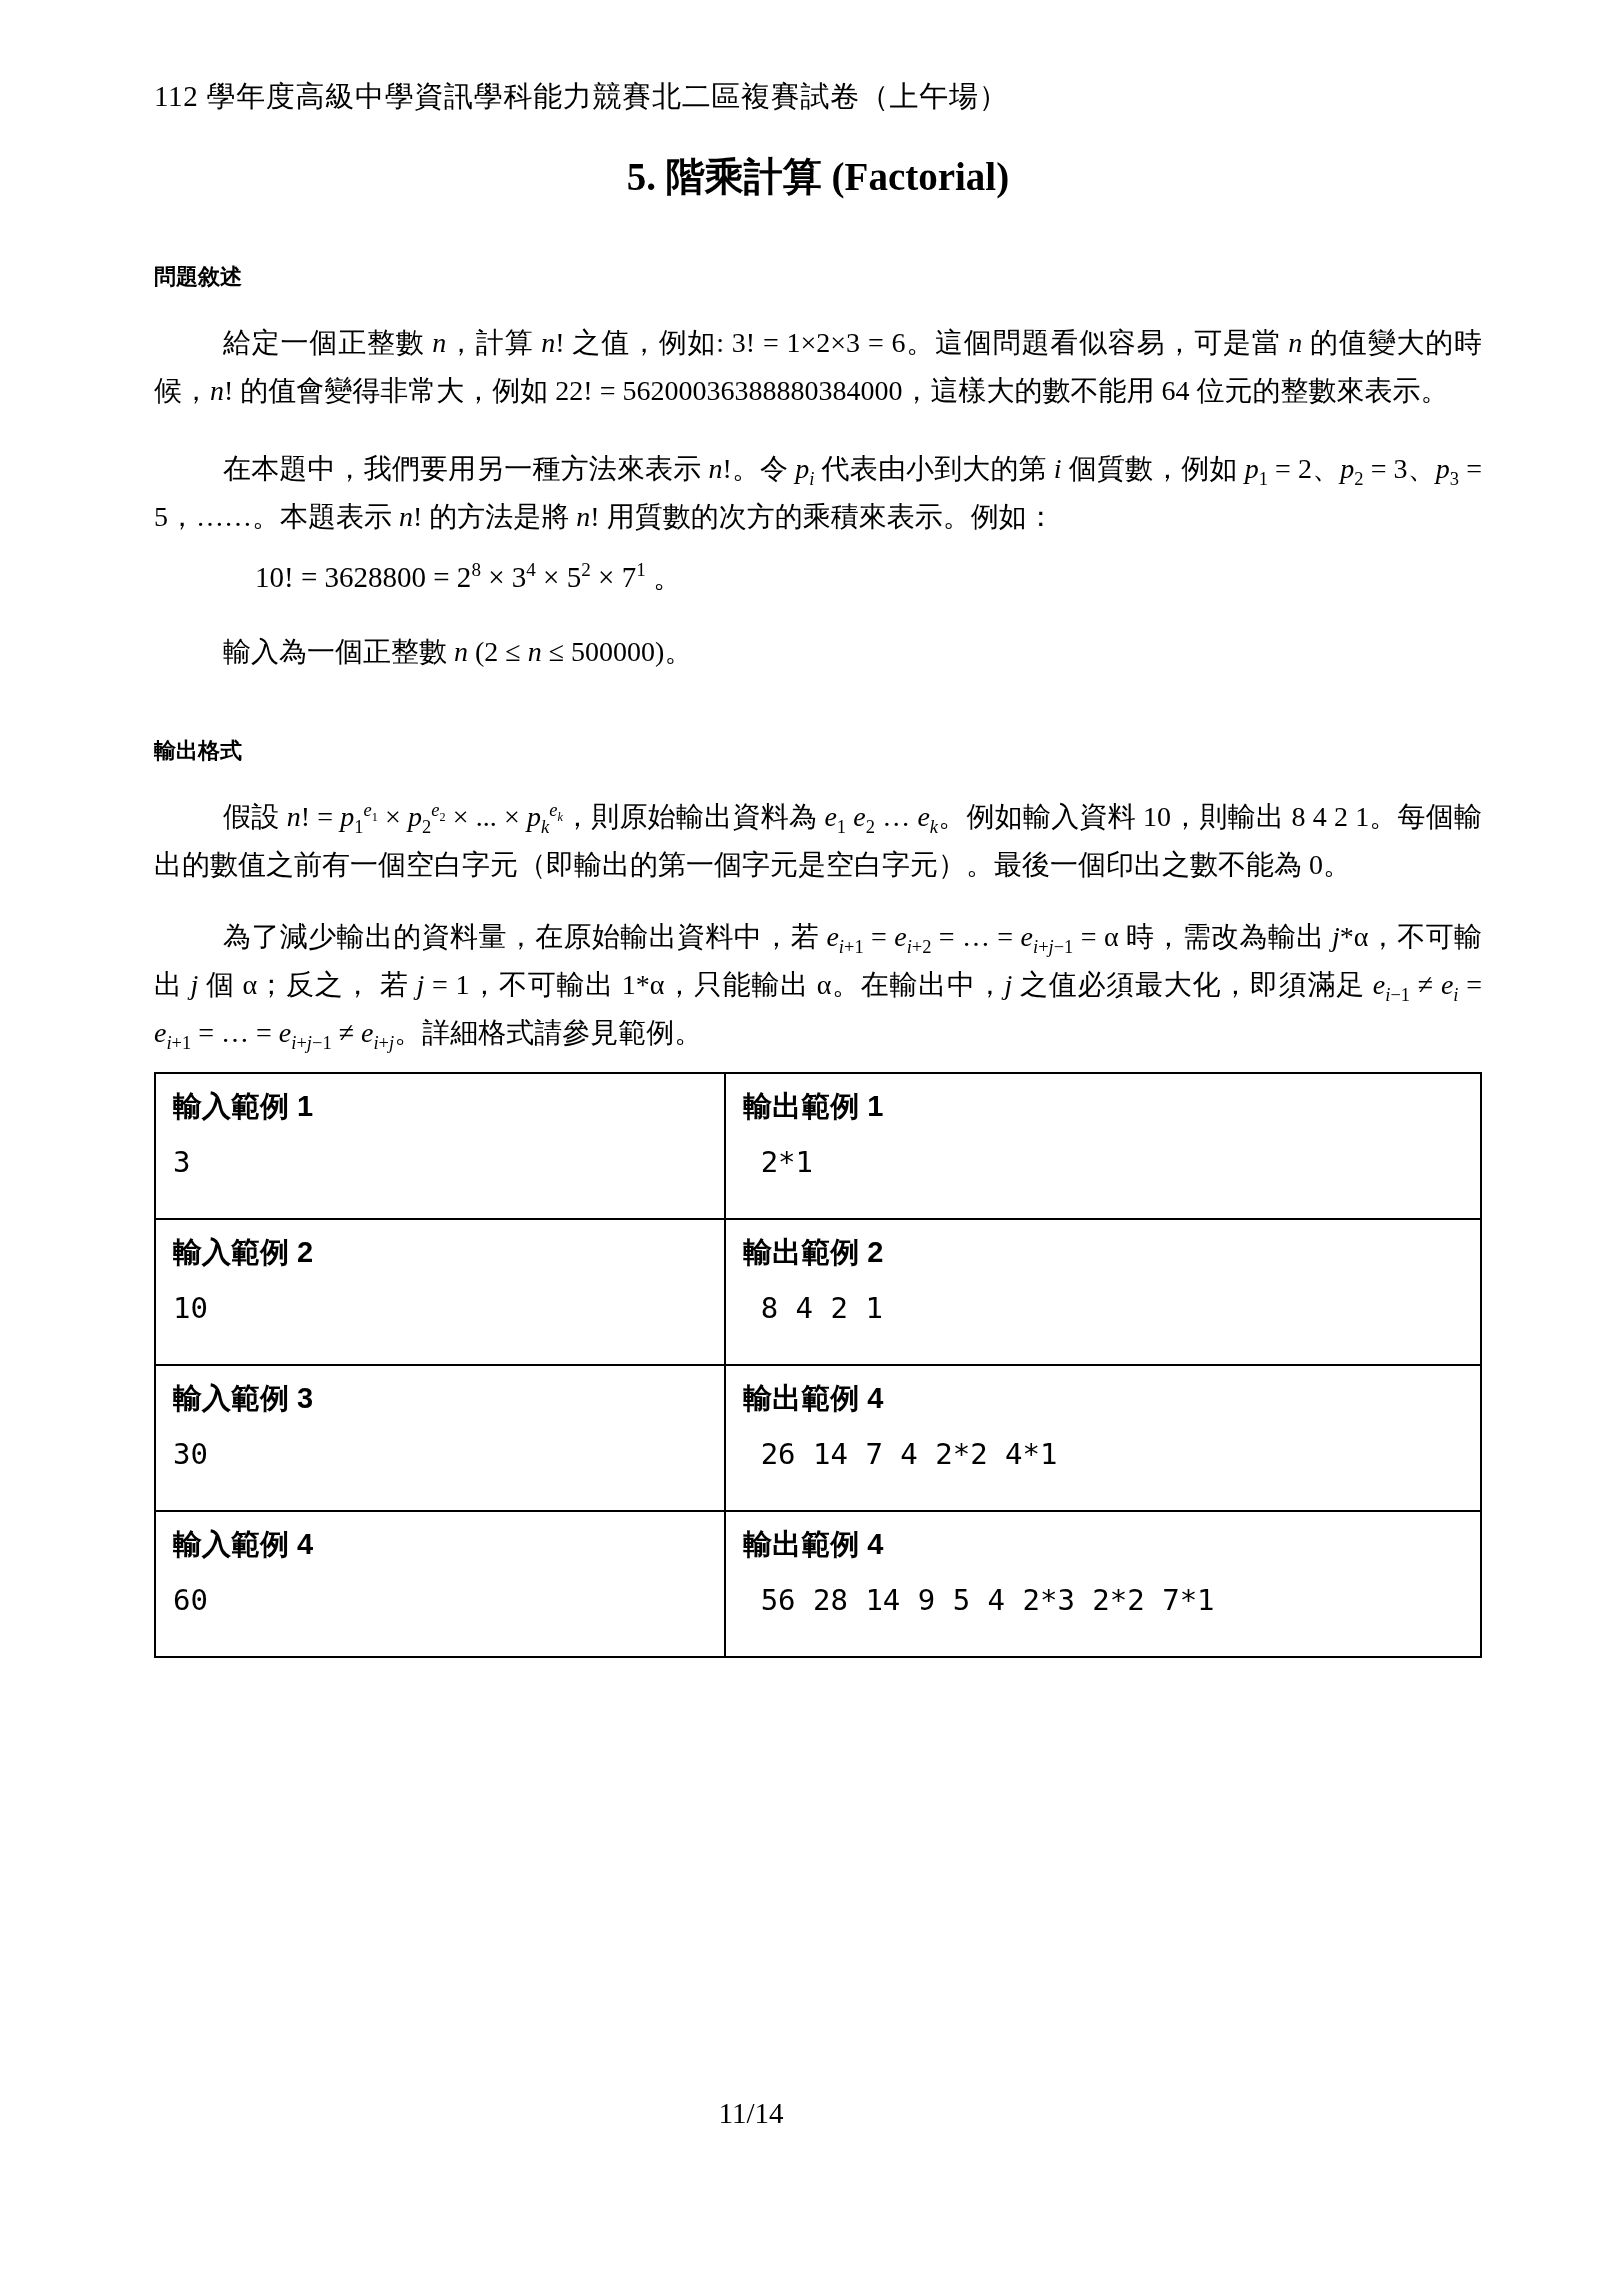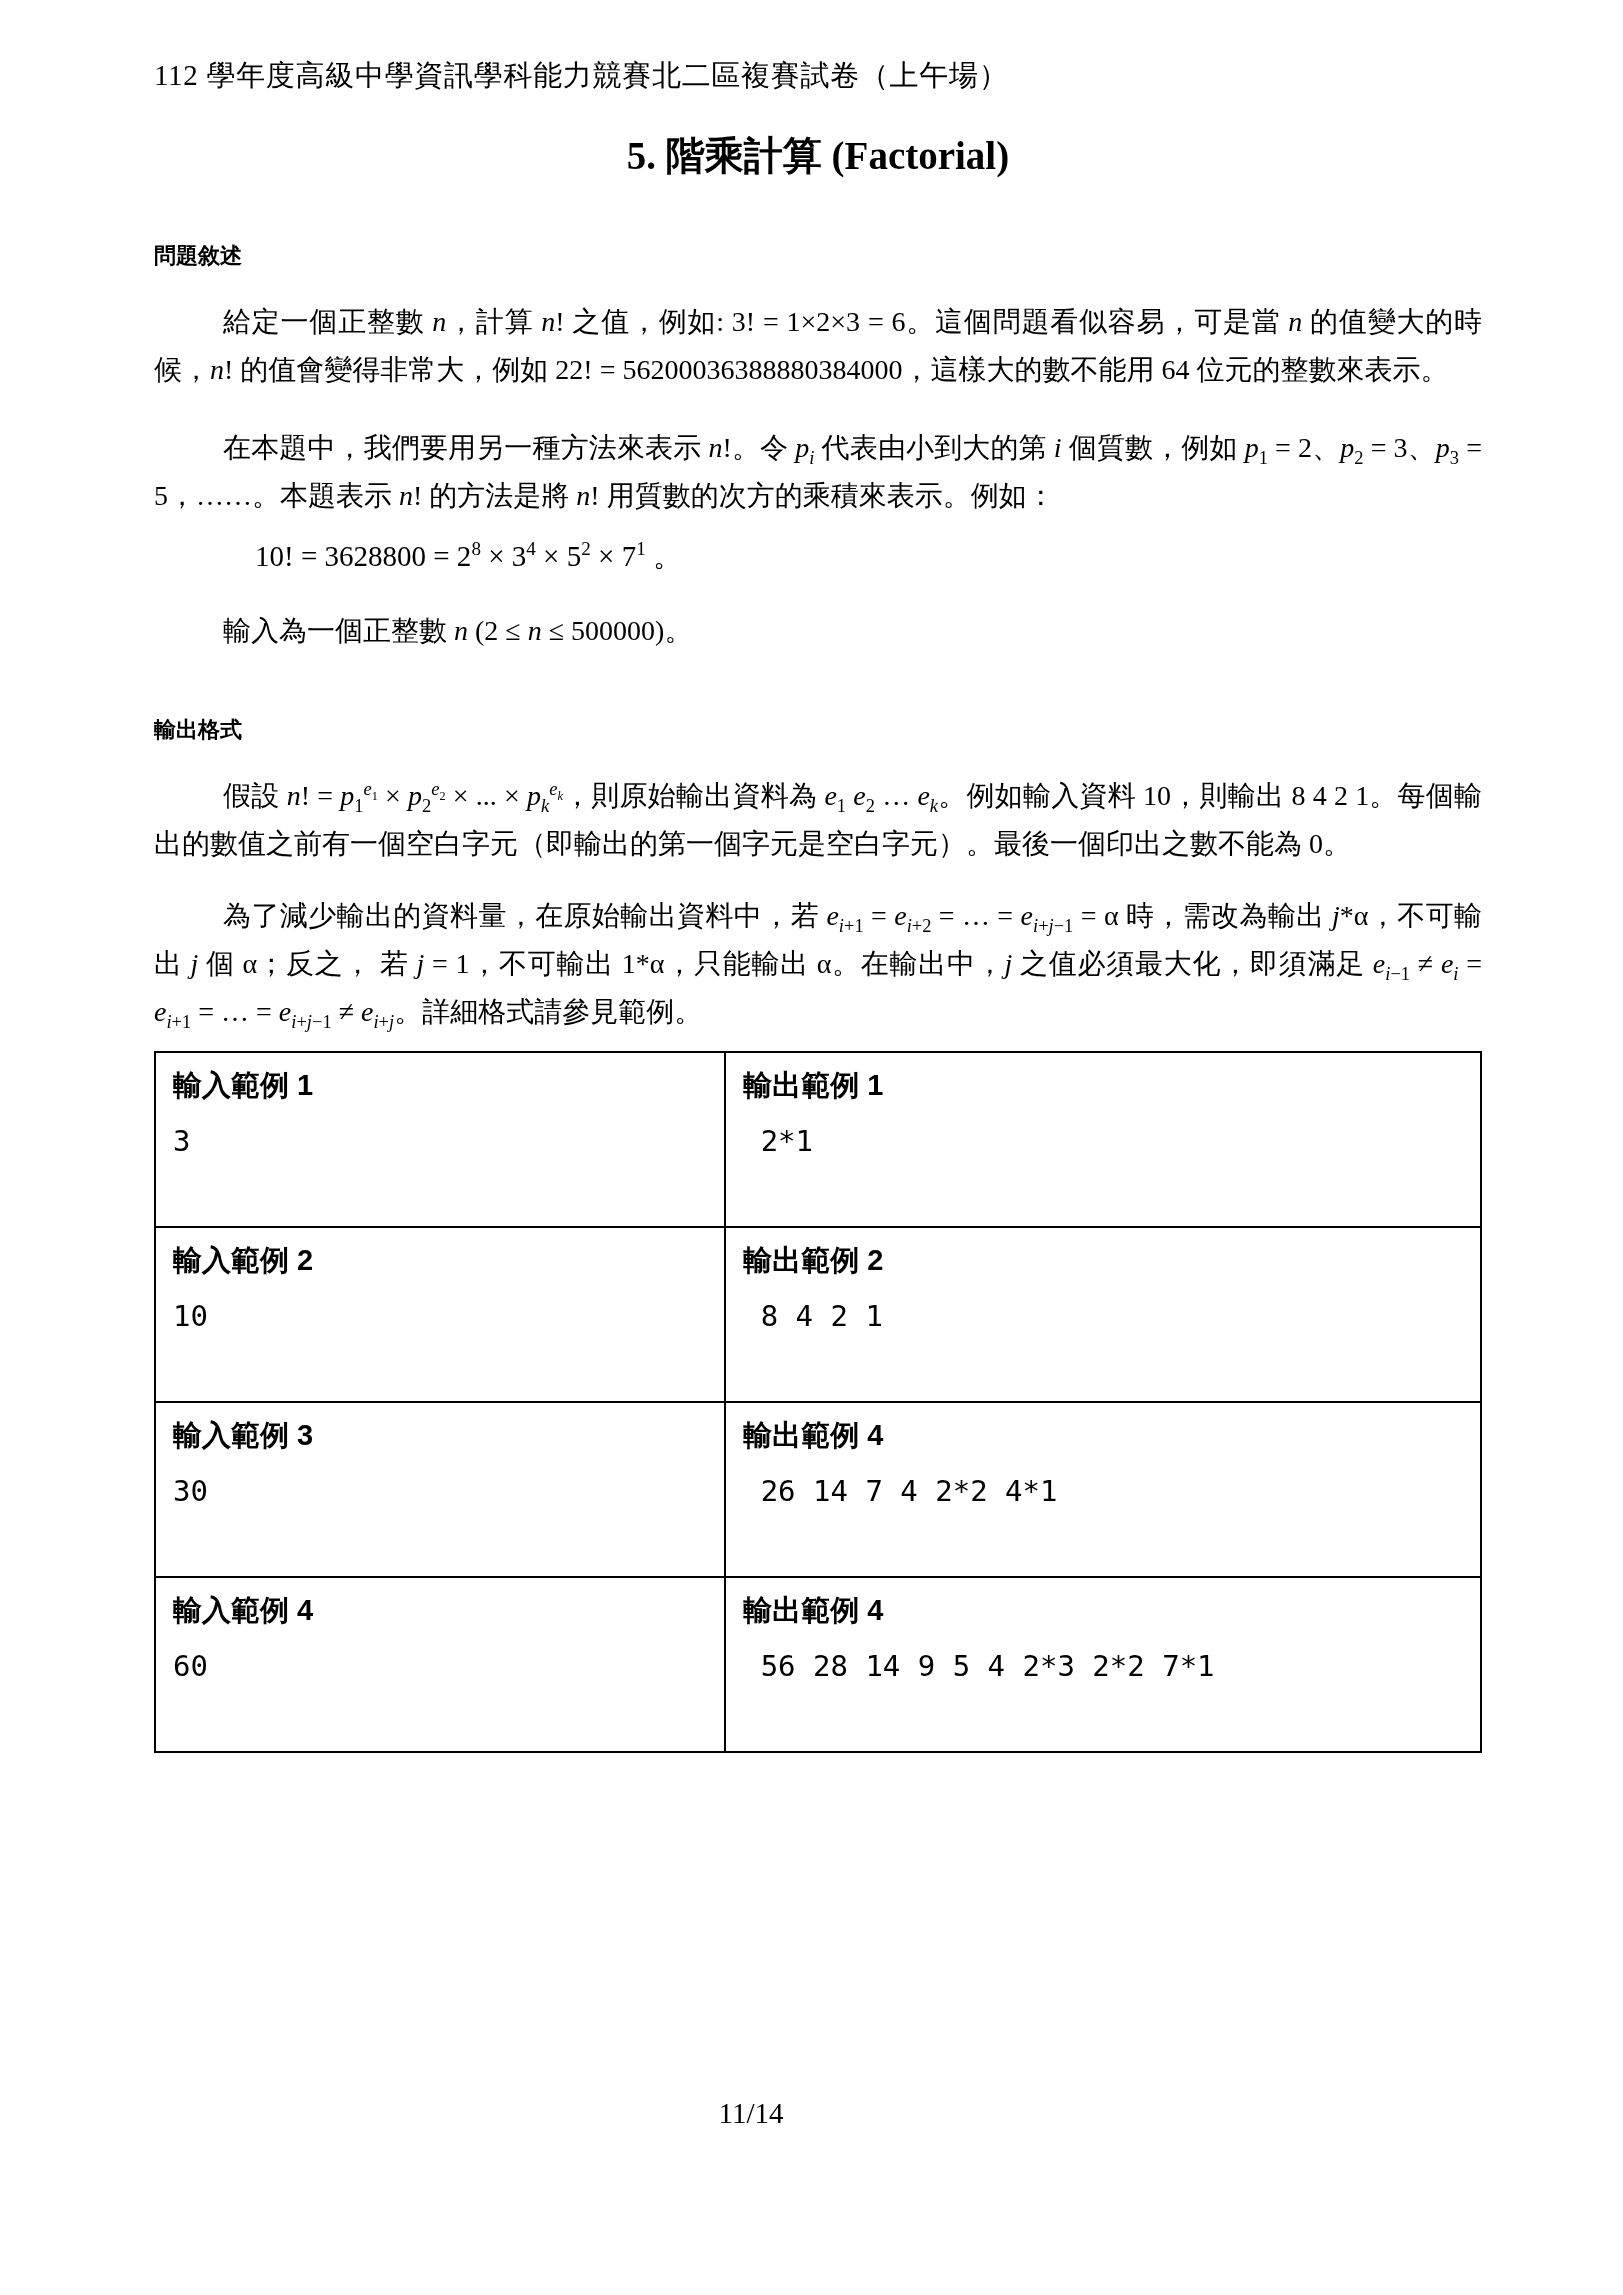--- a/index.html
+++ b/index.html
@@ -8,23 +8,23 @@
     position: relative;
     width: 1623px;
     height: 2295px;
     background: #ffffff;
     color: #000000;
     font-family: "Liberation Serif", "DejaVu Serif", serif;
     overflow: hidden;
   }
   .content {
     position: absolute;
-    top: 8px; left: 0;
+    top: 0; left: 0;
     width: 1623px;
-    padding: 52px 141px 0 154px;
+    padding: 81px 141px 0 154px;
   }
   .doc-header {
     font-size: 29px;
     line-height: 31px;
     letter-spacing: 0.7px;
     white-space: nowrap;
   }
   .doc-title {
     margin-top: 39px;
     text-align: center;
@@ -58,21 +58,21 @@
   sub, sup { font-size: 66%; line-height: 0; }
   table.examples {
     margin-top: 15.7px;
     width: 1328px;
     border-collapse: collapse;
     table-layout: fixed;
   }
   table.examples td {
     border: 2px solid #000;
     vertical-align: top;
-    height: 175px;
+    height: 146px;
     padding: 14.4px 17px;
   }
   table.examples { border: 2.6px solid #000; }
   td.col-input  { width: 43%; }
   td.col-output { width: 57%; }
   .example-label {
     font-size: 29px;
     font-weight: bold;
     line-height: 34px;
     font-family: "Liberation Sans", "DejaVu Sans", sans-serif;

